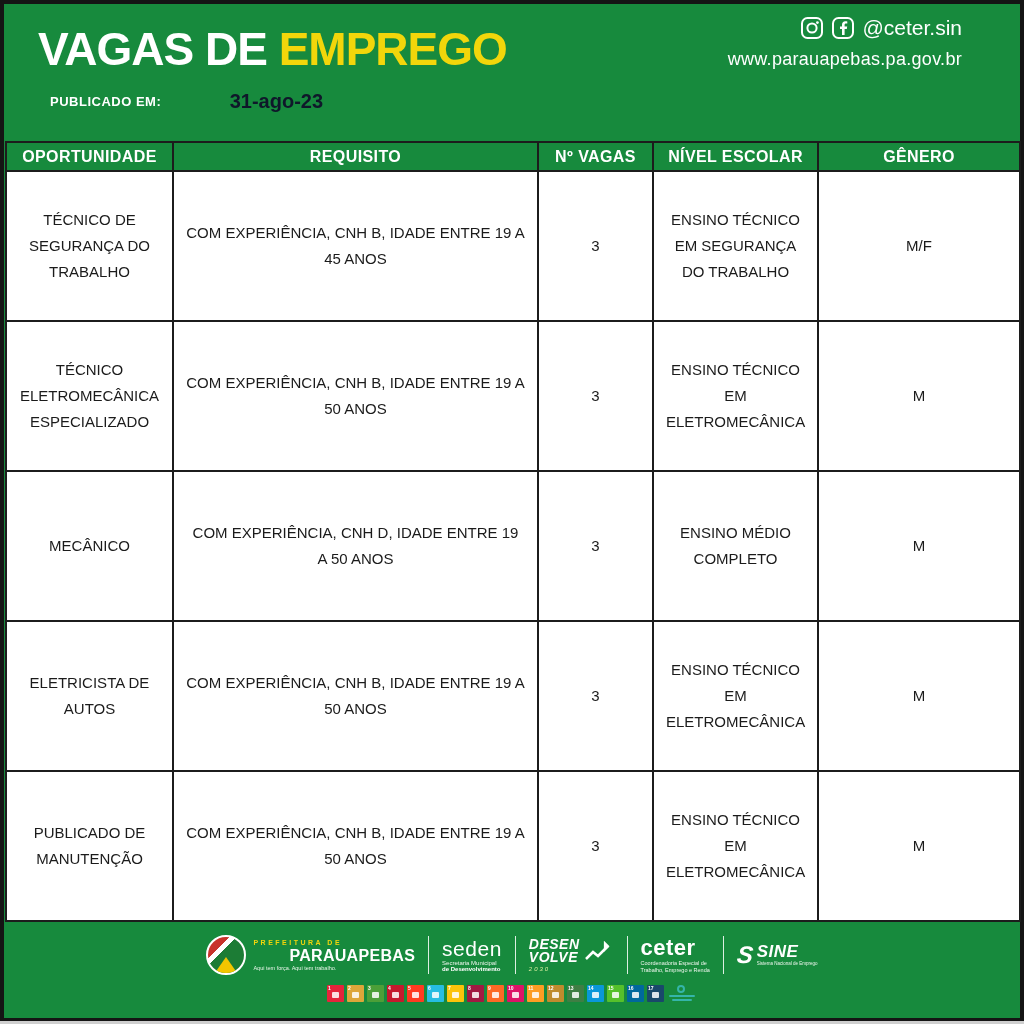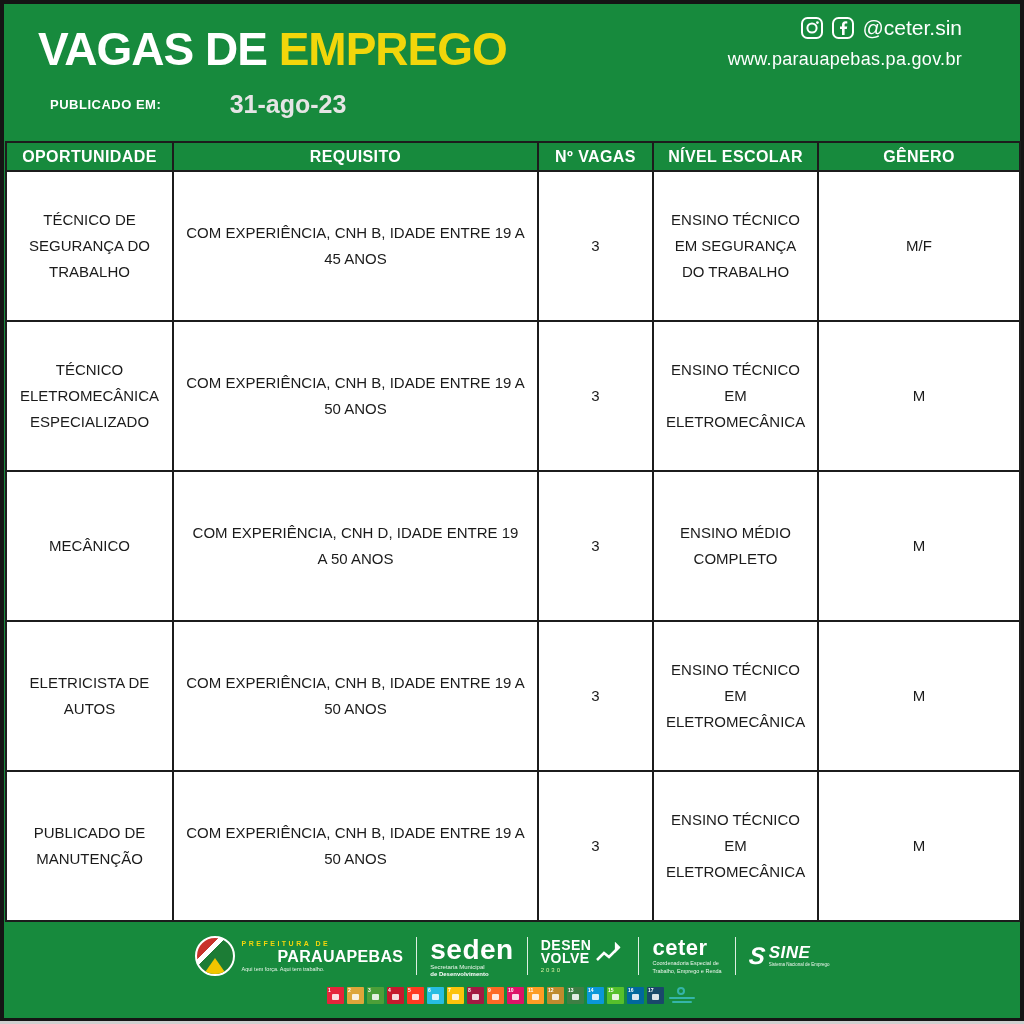--- a/index.html
+++ b/index.html
@@ -7,21 +7,21 @@
   body { background:#141414; font-family:"Liberation Sans", sans-serif; position:relative; overflow:hidden; }
   .panel { position:absolute; left:4px; top:4px; width:1016px; height:1014px; background:#178a3d; }
   .bottom-gray { position:absolute; left:0; bottom:0; width:1024px; height:3px; background:#cfcfcf; z-index:9; }
 
   
   .hdr { position:absolute; left:0; top:0; width:100%; height:137px; }
   .title { position:absolute; left:34px; top:18px; font-size:46px; font-weight:700; letter-spacing:-1px; color:#ffffff; white-space:nowrap; }
   .title .yellow { color:#f2d60b; }
   .pub-row { position:absolute; left:46px; top:86px; width:420px; }
   .pub-label { display:inline-block; font-size:13px; font-weight:700; letter-spacing:.5px; color:#ffffff; vertical-align:middle; }
-  .pub-date { display:inline-block; margin-left:64px; font-size:25px; font-weight:700; color:#e5e5e5; vertical-align:middle; }
+  .pub-date { display:inline-block; margin-left:64px; font-size:20px; font-weight:700; color:#0f172a; vertical-align:middle; }
   .social { position:absolute; right:58px; top:12px; display:flex; flex-direction:column; align-items:flex-end; gap:9px; color:#fff; }
   .social-line { display:flex; align-items:center; gap:7px; font-size:21px; }
   .social-line svg { display:block; }
   .follow { font-size:18px; }
   .site { font-size:18px; letter-spacing:.3px; }
 
   
   table.jobs { position:absolute; left:1px; top:137px; width:1014px; border-collapse:collapse; table-layout:fixed; background:#ffffff; }
   table.jobs col.c1{width:167px;} table.jobs col.c2{width:365px;} table.jobs col.c3{width:115px;} table.jobs col.c4{width:165px;} table.jobs col.c5{width:202px;}
   table.jobs th { background:#178a3d; color:#ffffff; font-size:16px; font-weight:700; letter-spacing:.4px; height:29px; border:2px solid #1c1c1c; }
@@ -33,24 +33,24 @@
   .vdiv { width:1px; height:38px; background:rgba(255,255,255,.85); }
   .pref { display:flex; align-items:center; gap:7px; }
   .pref-badge { width:40px; height:40px; border-radius:50%; border:2px solid #fff; position:relative; overflow:hidden;
     background:linear-gradient(135deg,#c8332b 0 30%,#ffffff 30% 40%,#1c7c35 40% 100%); }
   .pref-badge::after { content:""; position:absolute; left:4px; bottom:-4px; border-left:14px solid transparent; border-right:14px solid transparent; border-bottom:20px solid #f2c500; }
   .pref-txt { display:flex; flex-direction:column; line-height:1.1; }
   .pref-small { font-size:7px; font-weight:700; letter-spacing:2.5px; color:#f2d60b; }
   .pref-name { font-size:16px; font-weight:700; letter-spacing:.3px; color:#fff;padding-left:36px; }
   .pref-tag { font-size:5.5px; color:#e8f5e9; }
   .seden { display:flex; flex-direction:column; line-height:1.05; }
-  .seden-name { font-size:28px; font-weight:700; letter-spacing:.5px; }
+  .seden-name { font-size:21px; font-weight:400; letter-spacing:.5px; }
   .seden-sub { font-size:6px; color:#eef7ee; }
   .seden-sub b { color:#fff; }
-  .desv { display:flex; align-items:center; gap:4px; }
+  .desv { display:flex; align-items:center; gap:4px;font-style:italic; }
   .desv-txt { font-size:14px; font-weight:700; line-height:.95; letter-spacing:.5px; }
   .desv-year { font-size:6px; letter-spacing:2px; color:#d9ef9f; margin-top:2px; }
   .ceter { display:flex; flex-direction:column; line-height:1; }
   .ceter-name { font-size:22px; font-weight:700; letter-spacing:.5px; }
   .ceter-sub { font-size:5.5px; color:#eef7ee; margin-top:2px; }
   .sine { display:flex; align-items:center; gap:4px; }
   .sine-s { font-size:24px; font-weight:700; font-style:italic; transform:skewX(-6deg); }
   .sine-txt { display:flex; flex-direction:column; line-height:1; }
   .sine-name { font-size:17px; font-weight:700; font-style:italic; letter-spacing:.5px; }
   .sine-sub { font-size:4.5px; color:#eef7ee; margin-top:2px; }

